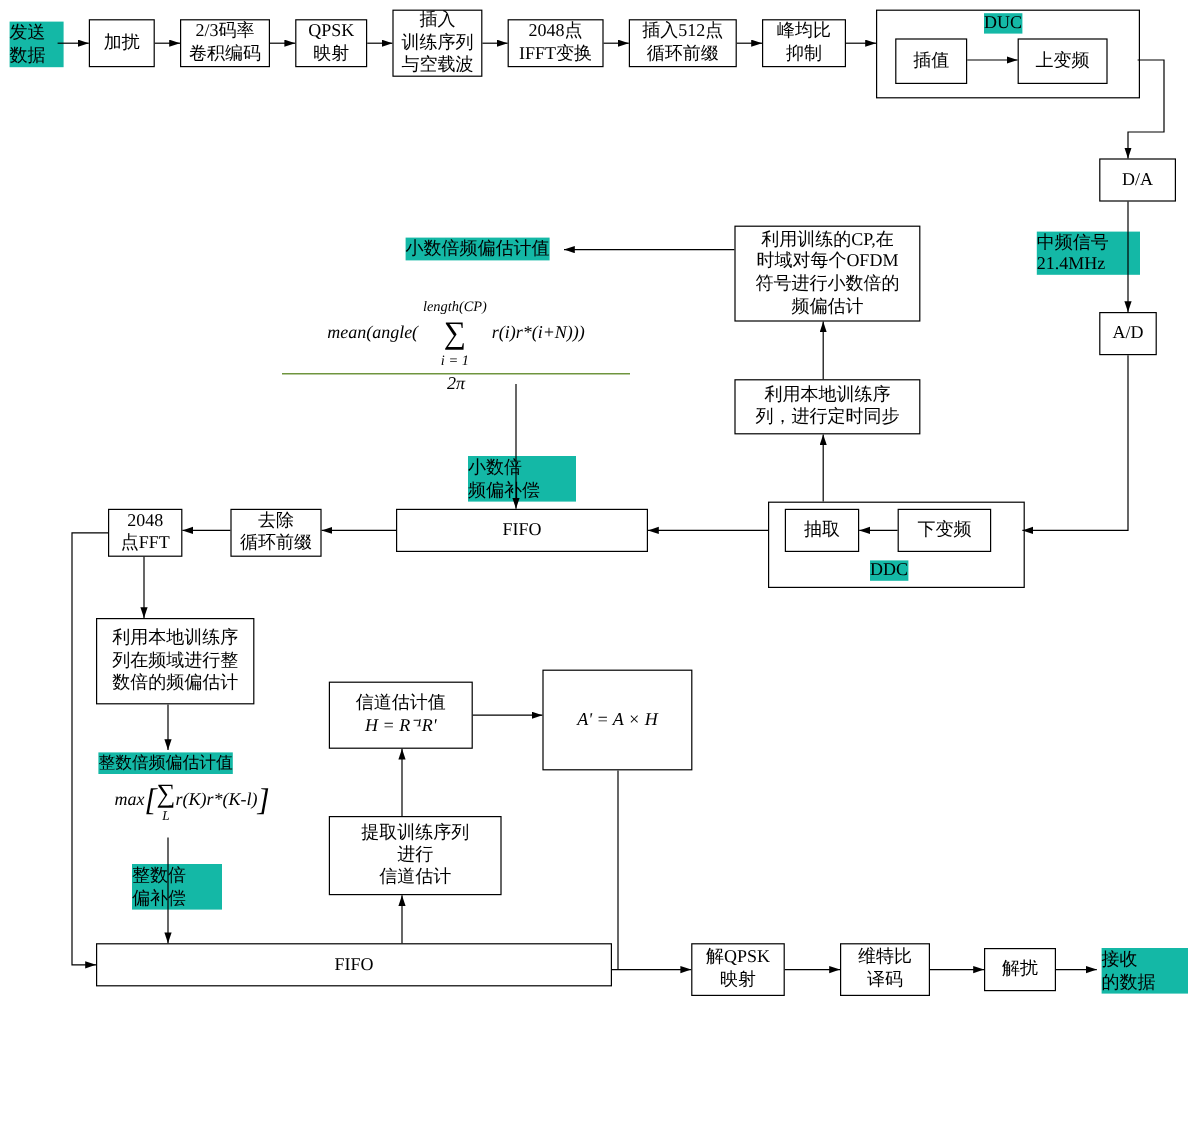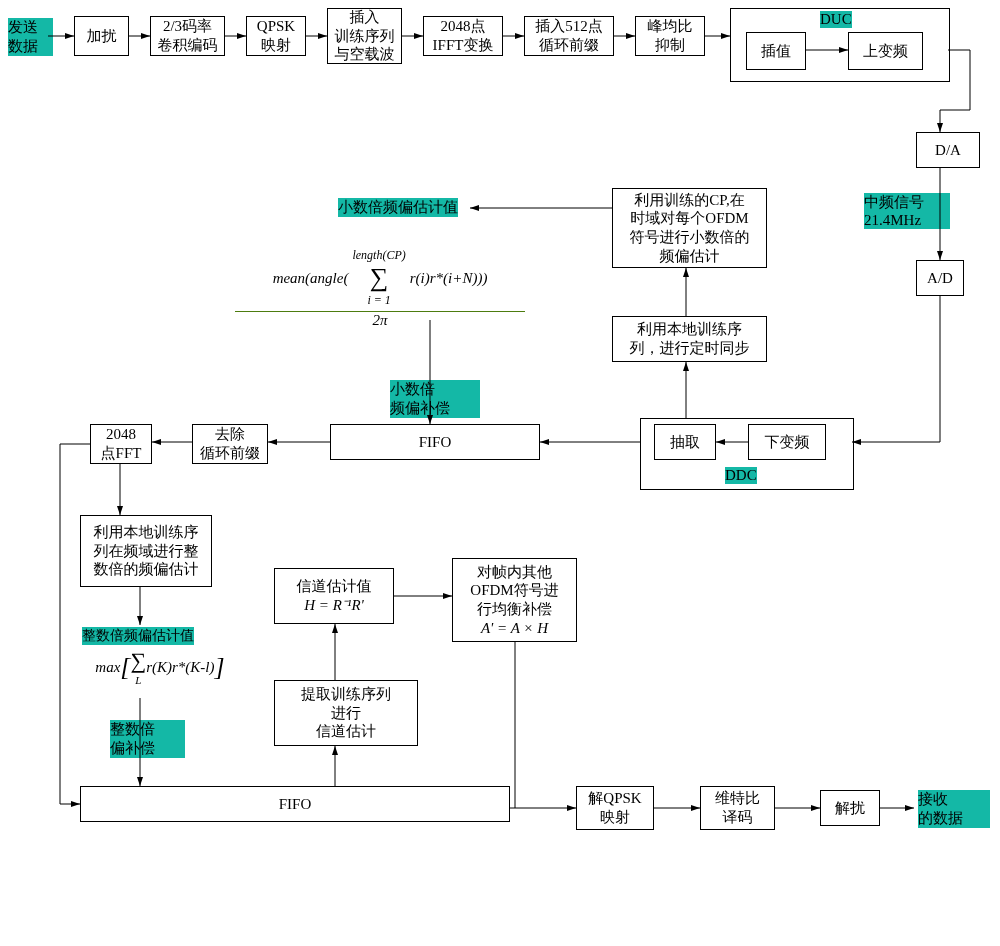--- a/index.html
+++ b/index.html
@@ -121,21 +121,20 @@
 <div class="label" style="left:110px; top:720px; width:75px;">整数倍<br>偏补偿</div>
 
 <div class="box" style="left:80px; top:786px; width:430px; height:36px;">FIFO</div>
 
 <div class="box" style="left:274px; top:680px; width:144px; height:66px;">提取训练序列<br>进行<br>信道估计</div>
 <div class="box" style="left:274px; top:568px; width:120px; height:56px; flex-direction:column;">
   <span>信道估计值</span>
   <span class="math">H = R⁻¹R'</span>
 </div>
 <div class="box" style="left:452px; top:558px; width:125px; height:84px; flex-direction:column;">
-  <span>对帧内其他<br>OFDM符号进<br>行均衡补偿</span>
   <span class="math">A' = A × H</span>
 </div>
 
 <div class="box" style="left:576px; top:786px; width:78px; height:44px;">解QPSK<br>映射</div>
 <div class="box" style="left:700px; top:786px; width:75px; height:44px;">维特比<br>译码</div>
 <div class="box" style="left:820px; top:790px; width:60px; height:36px;">解扰</div>
 <div class="label" style="left:918px; top:790px; width:72px;">接收<br>的数据</div>
 
 <svg class="wires">
   <defs>

